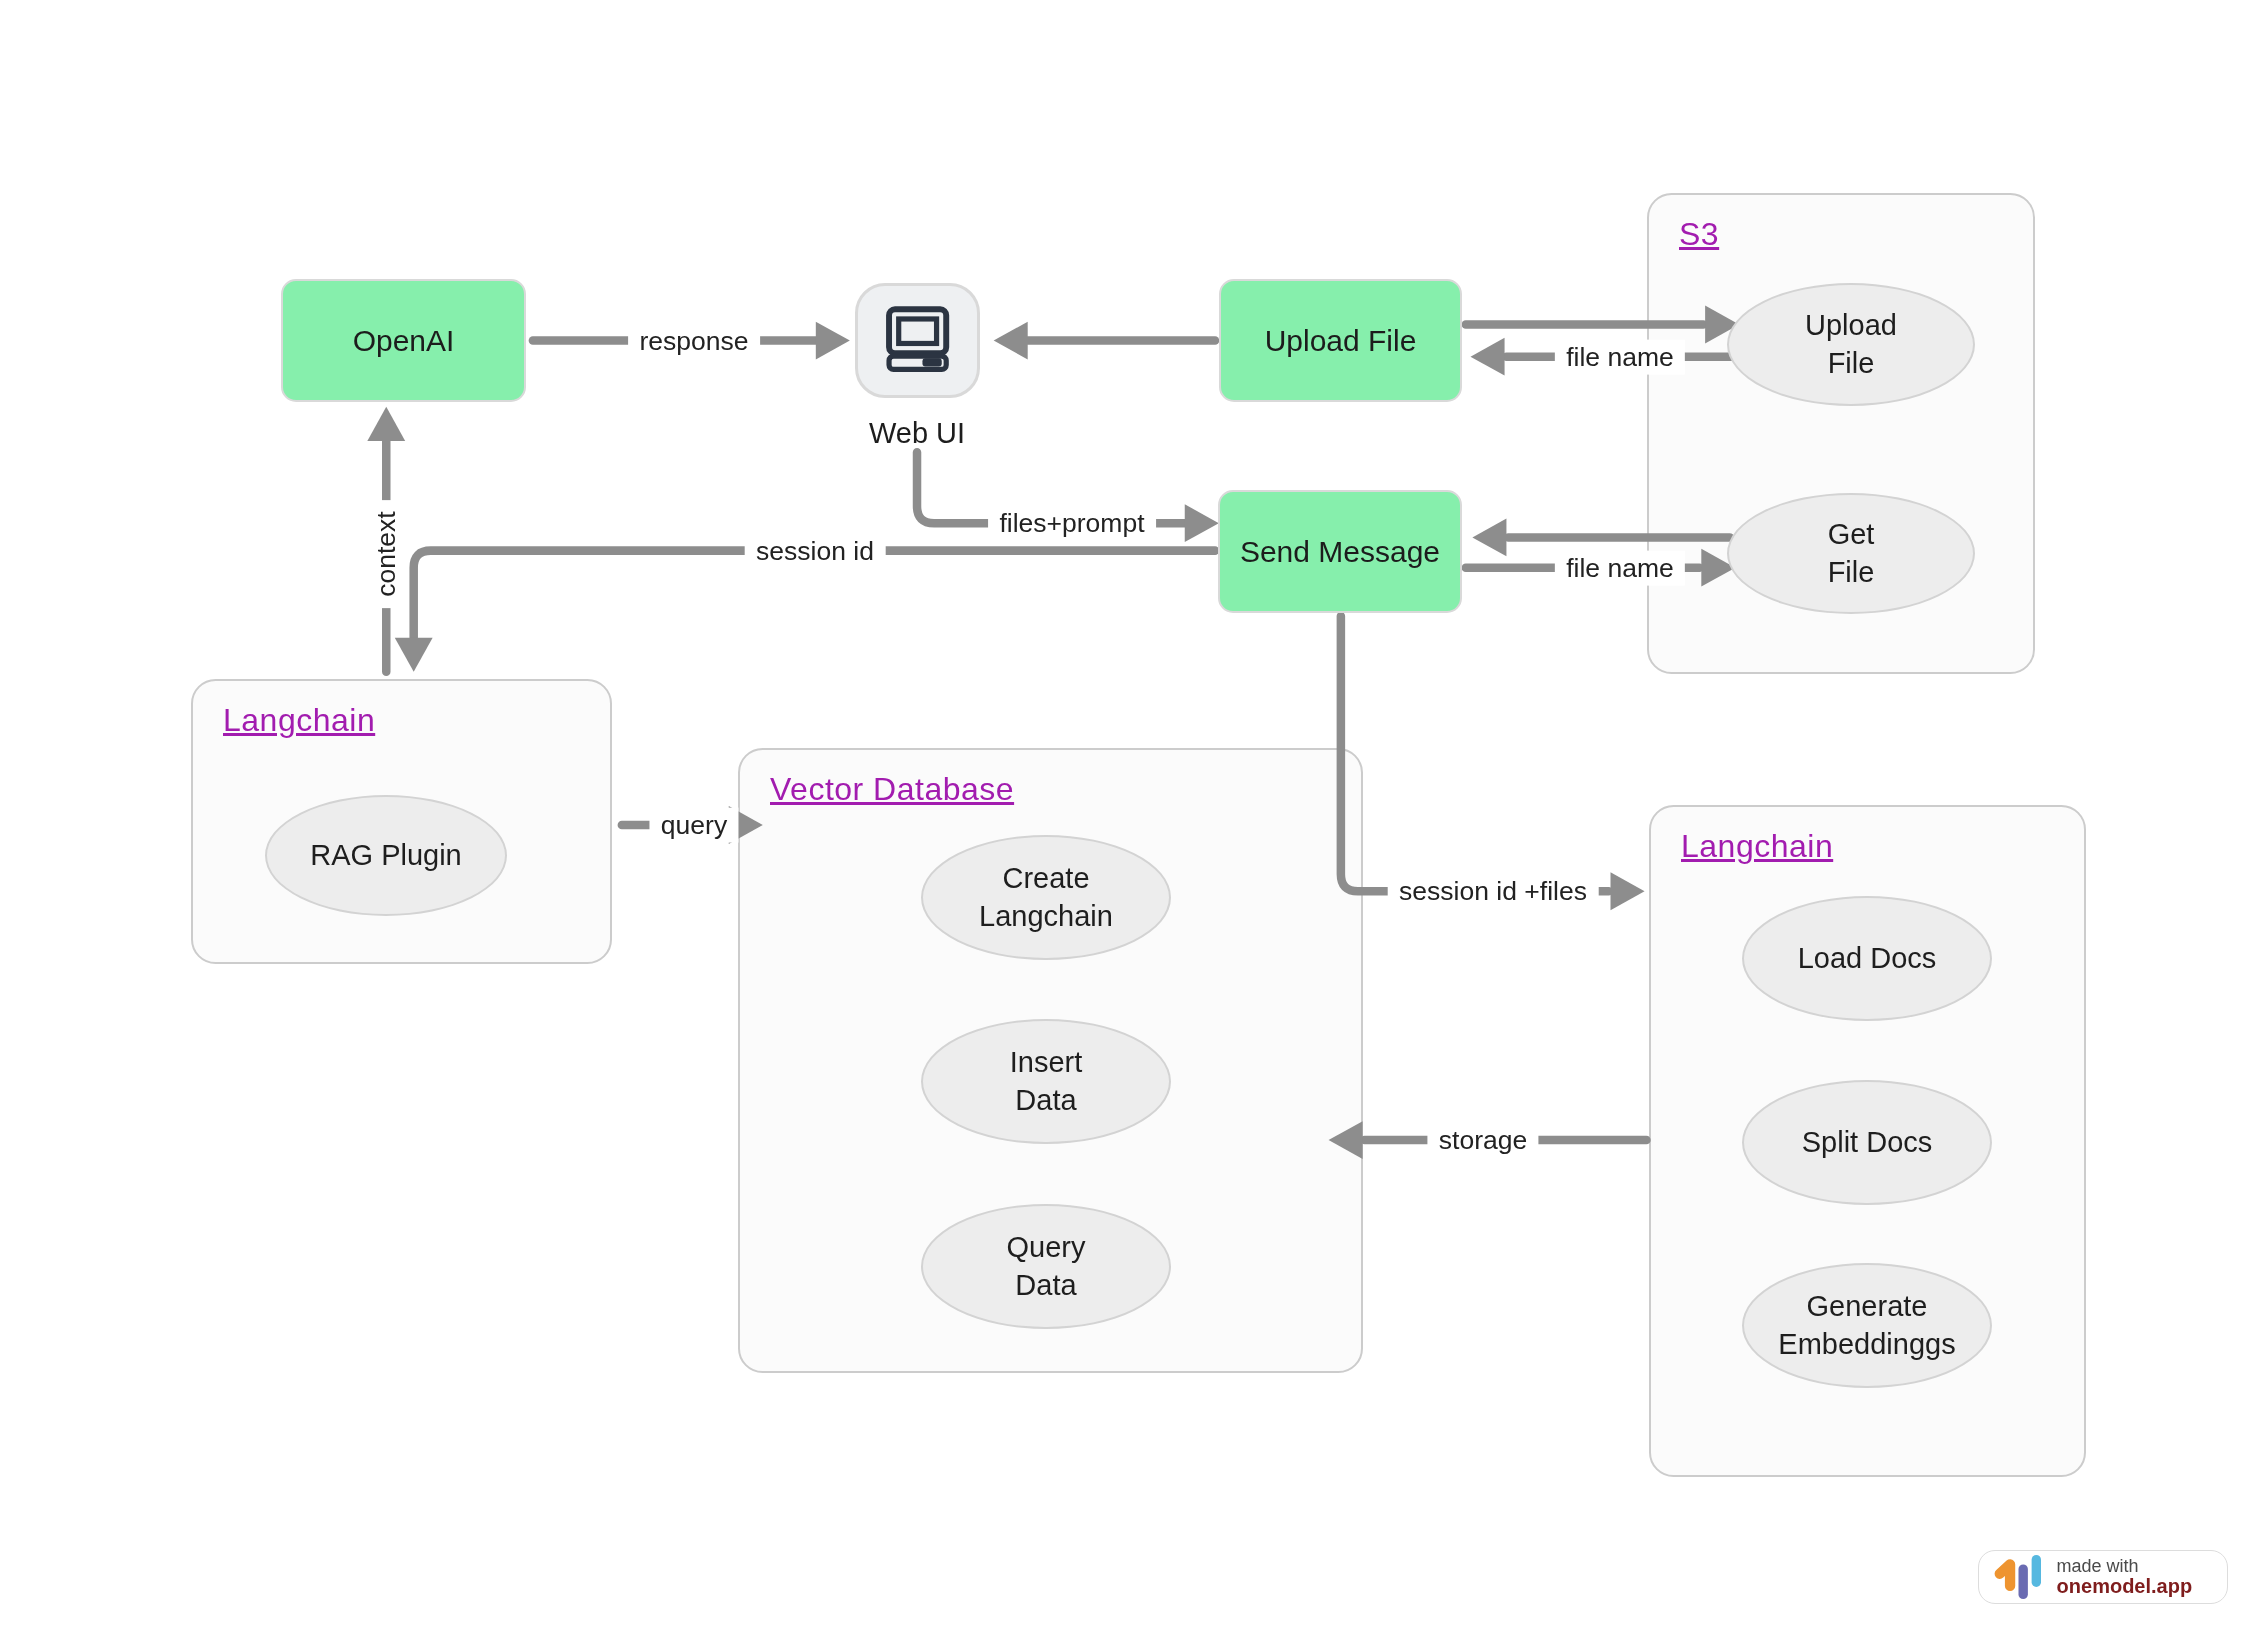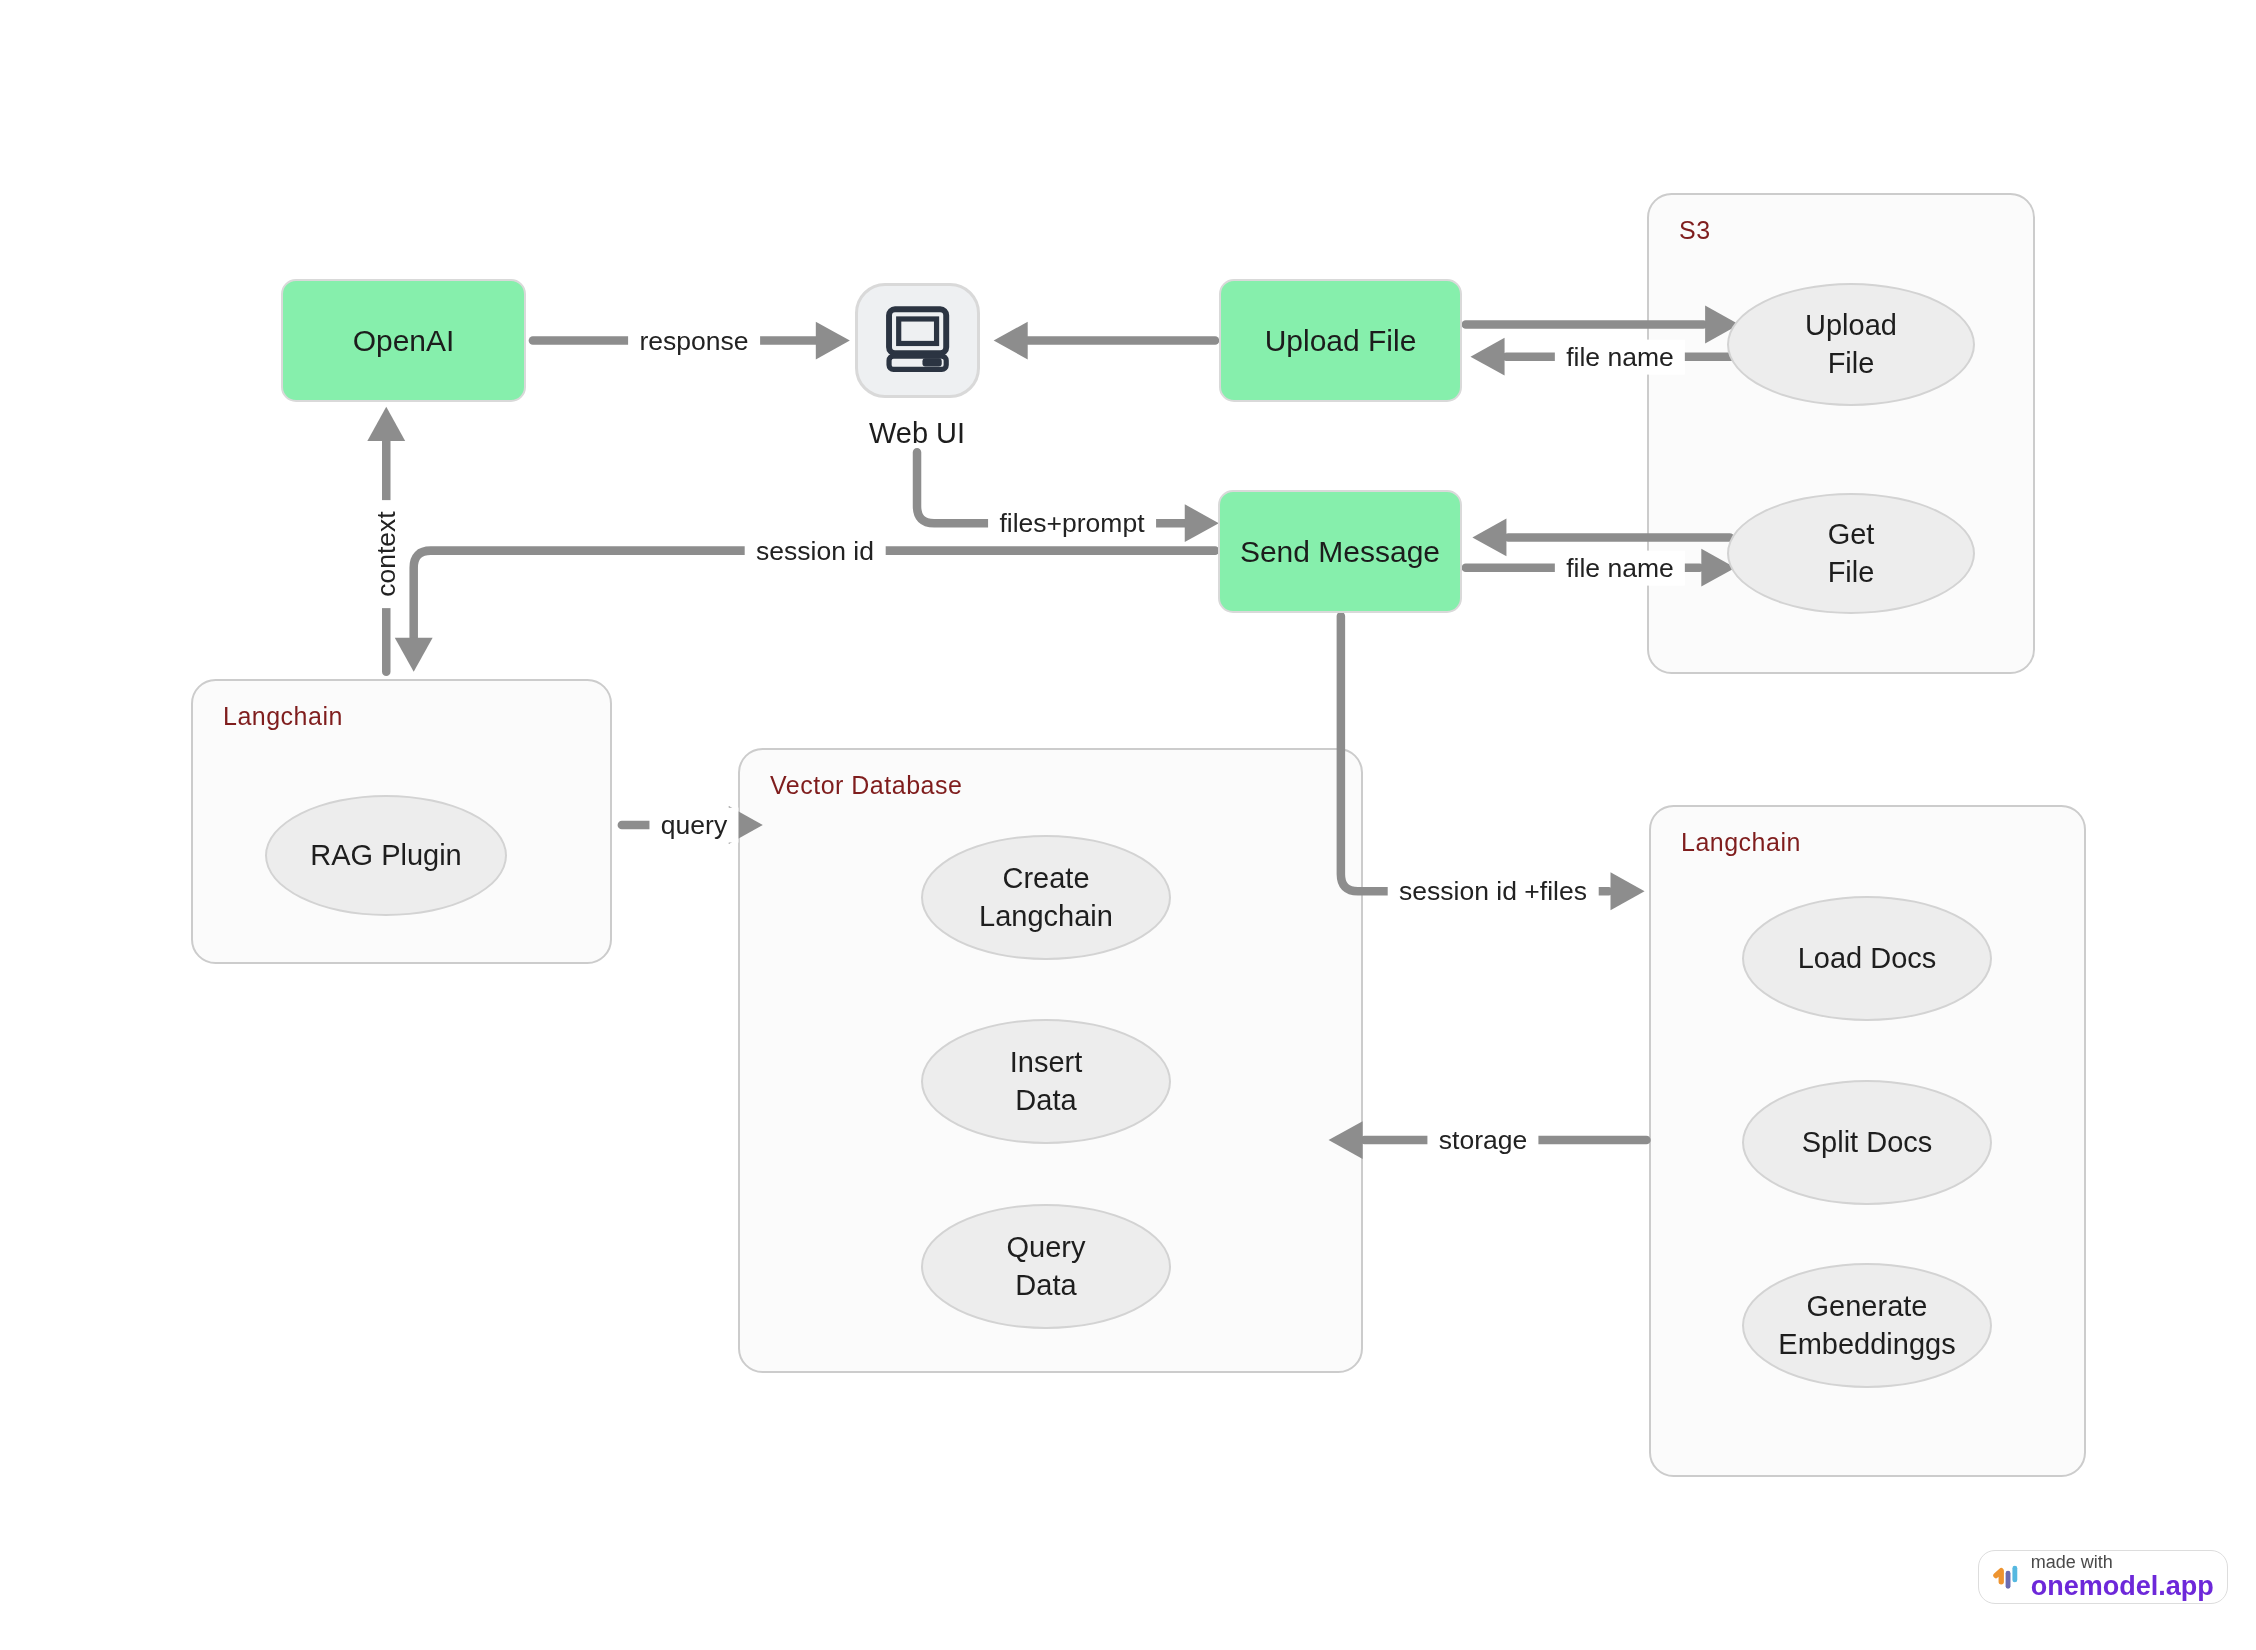--- a/index.html
+++ b/index.html
@@ -10,23 +10,24 @@
     position:absolute;
     background:#fbfbfb;
     border:2.8px solid #cccccc;
     border-radius:24.6px;
     box-sizing:border-box;
     z-index:1;
   }
   .container-title{
     position:absolute;
     left:30px;top:21px;
-    font-size:25px;
-    color:#7f1d1d;
+    font-size:32px;
+    color:#a21caf;
     letter-spacing:0.5px;
+    text-decoration:underline;
   }
 
   .edges{position:absolute;left:0;top:0;z-index:2;}
 
   .node-box{
     position:absolute;
     background:#86efac;
     border:2.8px solid #d9d9d9;
     border-radius:15px;
     box-sizing:border-box;
@@ -84,21 +85,21 @@
     background:#ffffff;
     border:1.9px solid #dddddd;
     border-radius:17px;
     box-sizing:border-box;
     display:flex;align-items:center;
     padding:0 13.2px;gap:11.4px;
     z-index:5;
   }
   .badge-text{display:flex;flex-direction:column;justify-content:center;line-height:1.05;}
   .badge-made{font-size:18px;color:#4a4a4a;}
-  .badge-brand{font-size:27px;font-weight:bold;color:#6d28d9;}
+  .badge-brand{font-size:20px;font-weight:bold;color:#7f1d1d;}
 </style>
 </head>
 <body>
 
 <div id="canvas">
 
   <div class="container" style="left:1647px;top:193px;width:388px;height:481px;">
     <div class="container-title">S3</div>
   </div>
 

